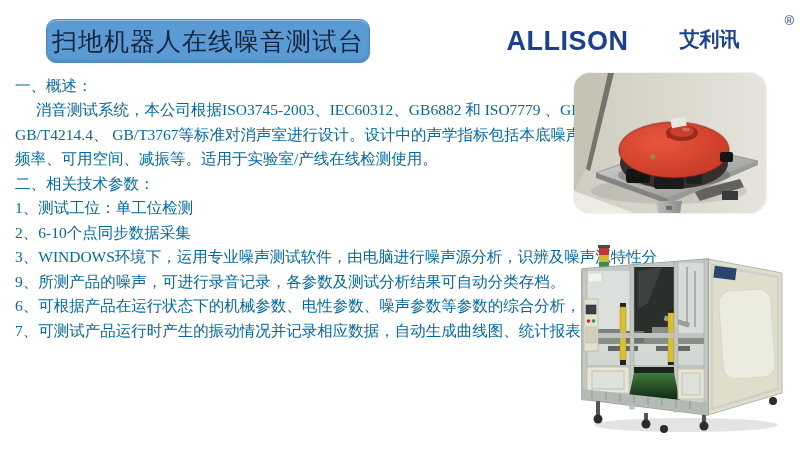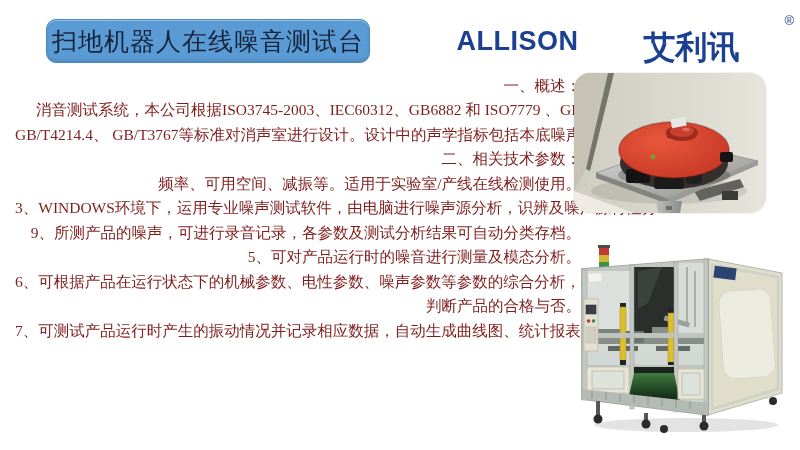--- a/index.html
+++ b/index.html
@@ -21,21 +21,21 @@
     font-family:"Liberation Serif","DejaVu Serif",serif;
   }
   
   .logo{
     position:absolute;top:26px;right:6px;color:#1B3F91;
     display:flex;align-items:flex-start;white-space:nowrap;
     font-family:"Liberation Sans","DejaVu Sans",sans-serif;
     gap:42px;
   }
   .logo .latin{font-size:27px;font-weight:bold;letter-spacing:.5px;}
-  .logo .cjk{font-size:32px;font-weight:bold;margin-left:23px;}
+  .logo .cjk{font-size:20px;font-weight:bold;margin-left:9px;}
   .logo .reg{font-size:13px;font-weight:normal;position:relative;top:-13px;margin-left:3px;}
   
   .content{
     position:absolute;left:15px;top:74px;width:566px;color:#1B1B1B;
     font-size:15.5px;line-height:24.45px;
   }
   .line{white-space:nowrap;overflow:visible;}
   .line.indent{text-indent:21px;}
   
   .photo{position:absolute;display:block;}
@@ -54,31 +54,31 @@
   <div class="banner" style="background: rgb(91, 155, 213); border-color: rgb(74, 140, 200);">
     <span class="title" style="color: rgb(21, 35, 59);">扫地机器人在线噪音测试台</span>
   </div>
 
   <div class="logo" style="color: rgb(27, 63, 145);">
     <span class="latin">ALLISON</span>
     <span class="cjk">艾利讯</span>
     <span class="reg">®</span>
   </div>
 
-  <div class="content" style="color: #7f1d1d; text-align: right;">
+  <div class="content" style="color: #0369a1;">
     <div class="line">一、概述：</div>
     <div class="line indent">消音测试系统，本公司根据ISO3745-2003、IEC60312、GB6882 和 ISO7779 、GB/T4214.1、</div>
     <div class="line">GB/T4214.4、 GB/T3767等标准对消声室进行设计。设计中的声学指标包括本底噪声、截止</div>
+    <div class="line">频率、可用空间、减振等。适用于实验室/产线在线检测使用。</div>
     <div class="line">二、相关技术参数：</div>
-    <div class="line">频率、可用空间、减振等。适用于实验室/产线在线检测使用。</div>
+    <div class="line">1、测试工位：单工位检测</div>
+    <div class="line">2、6-10个点同步数据采集</div>
     <div class="line">3、WINDOWS环境下，运用专业噪声测试软件，由电脑进行噪声源分析，识辨及噪声源特性分</div>
     <div class="line">9、所测产品的噪声，可进行录音记录，各参数及测试分析结果可自动分类存档。</div>
-    <div class="line">5、可对产品运行时的噪音进行测量及模态分析。</div>
     <div class="line">6、可根据产品在运行状态下的机械参数、电性参数、噪声参数等参数的综合分析，有效地</div>
-    <div class="line">判断产品的合格与否。</div>
     <div class="line">7、可测试产品运行时产生的振动情况并记录相应数据，自动生成曲线图、统计报表等。</div>
   </div>
 
   <div class="photo photo-robot">
     <svg viewBox="0 0 192 140" width="192" height="140">
       <defs>
         <linearGradient id="rg-wall" x1="0" y1="0" x2="1" y2="0">
           <stop offset="0" stop-color="#cfccc0"></stop>
             <stop offset="1" stop-color="#e6e4db"></stop>
         </linearGradient>

